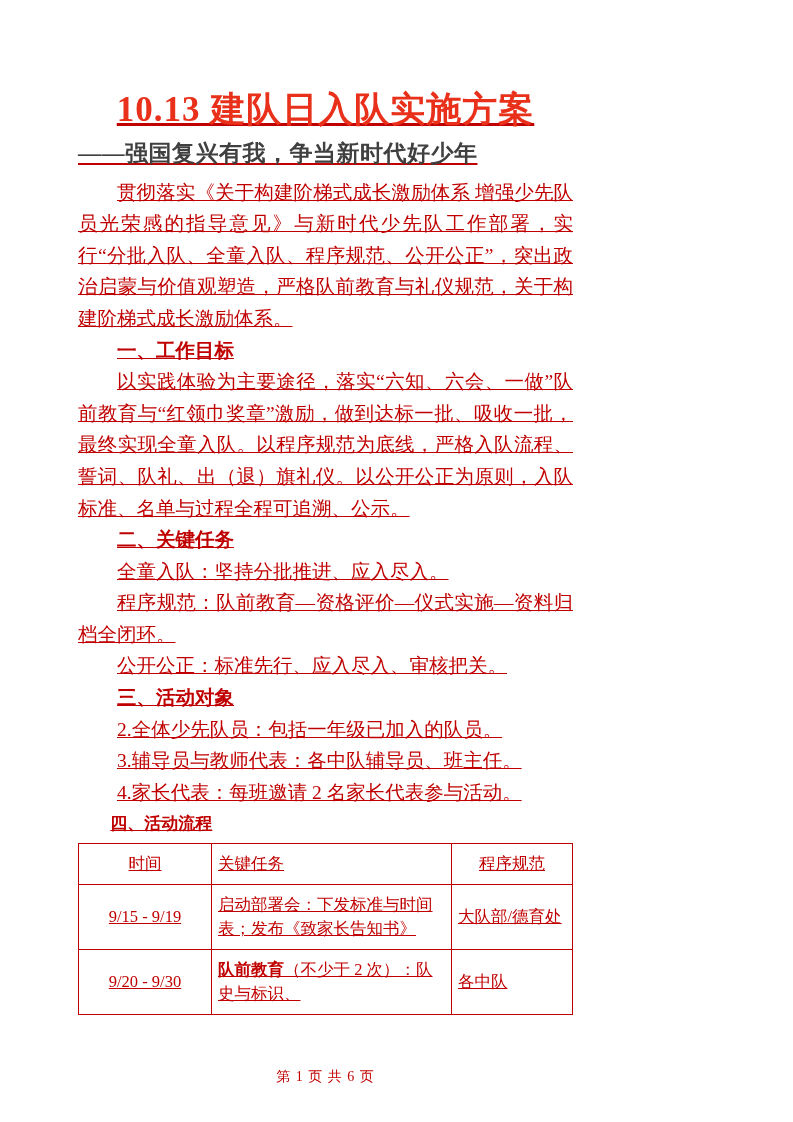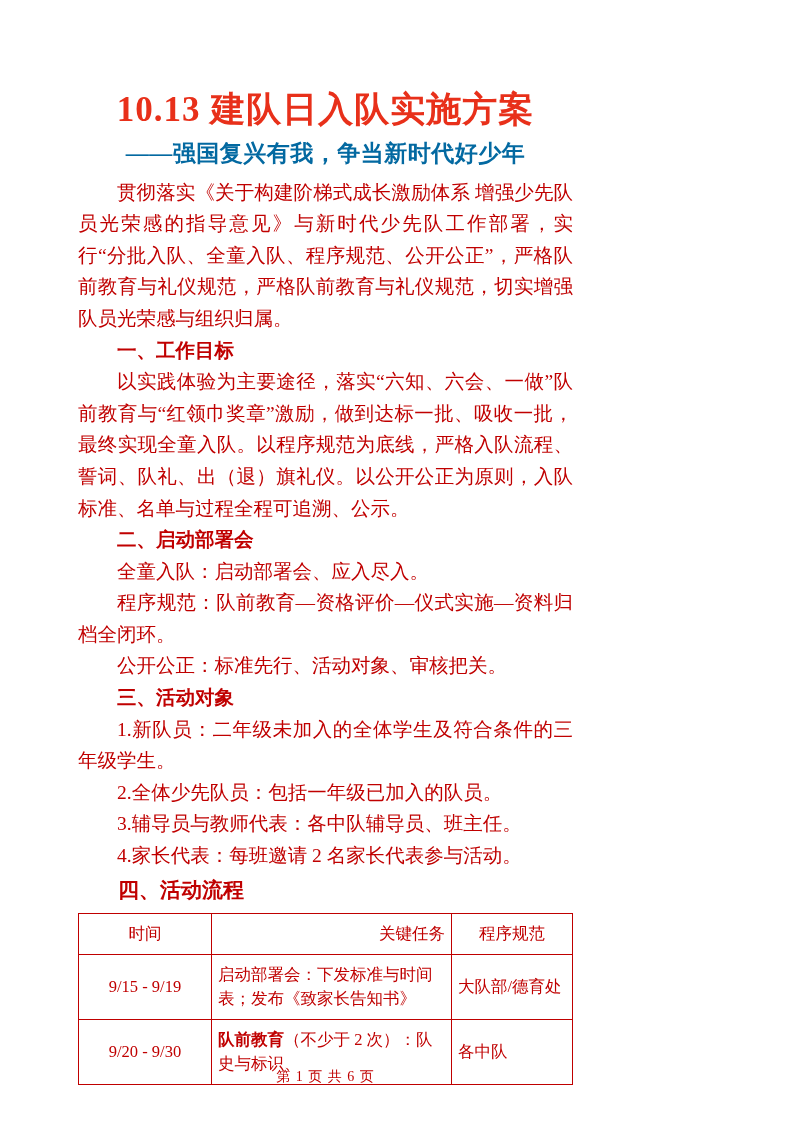--- a/index.html
+++ b/index.html
@@ -16,35 +16,36 @@
     overflow: hidden;
   }
   .page {
     position: absolute;
     left: 0;
     top: 0;
     width: 651px;
     height: 1122px;
     box-sizing: border-box;
     padding: 88px 78px 0 78px;
+    text-decoration: underline;
   }
   .doc-title {
     text-align: center;
     font-size: 35px;
     font-weight: bold;
     color: #e8301a;
     letter-spacing: 1px;
     line-height: 1.25;
     margin: 0 0 6px 0;
   }
   .doc-subtitle {
-    text-align: center;
+    text-align: left;
     font-size: 23px;
     font-weight: bold;
-    color: #0369a1;
+    color: #404040;
     letter-spacing: 0.5px;
     margin: 0 0 8px 0;
   }
   p.body-text {
     font-size: 19.5px;
     line-height: 1.62;
     margin: 0;
     text-align: justify;
     text-justify: inter-ideograph;
     text-indent: 2em;
@@ -52,21 +53,21 @@
   }
   h2.section-heading {
     font-size: 19.5px;
     font-weight: bold;
     line-height: 1.62;
     margin: 0;
     text-indent: 2em;
     color: #c00000;
   }
   h2.section-heading-lg {
-    font-size: 21px;
+    font-size: 17px;
     font-weight: bold;
     line-height: 1.7;
     margin: 2px 0 2px 0;
     text-indent: 1.9em;
     color: #c00000;
   }
   table.flow-table {
     width: 100%;
     border-collapse: collapse;
     margin-top: 4px;
@@ -100,43 +101,42 @@
   }
 </style>
 </head>
 <body>
 
 <div class="page">
 
   <h1 class="doc-title">10.13 建队日入队实施方案</h1>
   <div class="doc-subtitle">——强国复兴有我，争当新时代好少年</div>
 
-  <p class="body-text">贯彻落实《关于构建阶梯式成长激励体系 增强少先队员光荣感的指导意见》与新时代少先队工作部署，实行“分批入队、全童入队、程序规范、公开公正”，严格队前教育与礼仪规范，严格队前教育与礼仪规范，切实增强队员光荣感与组织归属。</p>
+  <p class="body-text">贯彻落实《关于构建阶梯式成长激励体系 增强少先队员光荣感的指导意见》与新时代少先队工作部署，实行“分批入队、全童入队、程序规范、公开公正”，突出政治启蒙与价值观塑造，严格队前教育与礼仪规范，关于构建阶梯式成长激励体系。</p>
 
   <h2 class="section-heading">一、工作目标</h2>
   <p class="body-text">以实践体验为主要途径，落实“六知、六会、一做”队前教育与“红领巾奖章”激励，做到达标一批、吸收一批，最终实现全童入队。以程序规范为底线，严格入队流程、誓词、队礼、出（退）旗礼仪。以公开公正为原则，入队标准、名单与过程全程可追溯、公示。</p>
 
-  <h2 class="section-heading">二、启动部署会</h2>
-  <p class="body-text">全童入队：启动部署会、应入尽入。</p>
+  <h2 class="section-heading">二、关键任务</h2>
+  <p class="body-text">全童入队：坚持分批推进、应入尽入。</p>
   <p class="body-text">程序规范：队前教育—资格评价—仪式实施—资料归档全闭环。</p>
-  <p class="body-text">公开公正：标准先行、活动对象、审核把关。</p>
+  <p class="body-text">公开公正：标准先行、应入尽入、审核把关。</p>
 
   <h2 class="section-heading">三、活动对象</h2>
-  <p class="body-text">1.新队员：二年级未加入的全体学生及符合条件的三年级学生。</p>
   <p class="body-text">2.全体少先队员：包括一年级已加入的队员。</p>
   <p class="body-text">3.辅导员与教师代表：各中队辅导员、班主任。</p>
   <p class="body-text">4.家长代表：每班邀请 2 名家长代表参与活动。</p>
 
   <h2 class="section-heading-lg">四、活动流程</h2>
 
   <table class="flow-table">
     <thead>
       <tr>
         <th class="col-time">时间</th>
-        <th class="col-task" style="text-align:right;">关键任务</th>
+        <th class="col-task" style="text-align:left;">关键任务</th>
         <th class="col-dept">程序规范</th>
       </tr>
     </thead>
     <tbody>
       <tr>
         <td class="col-time">9/15 - 9/19</td>
         <td class="col-task task-cell">启动部署会：下发标准与时间表；发布《致家长告知书》</td>
         <td class="col-dept">大队部/德育处</td>
       </tr>
       <tr>

